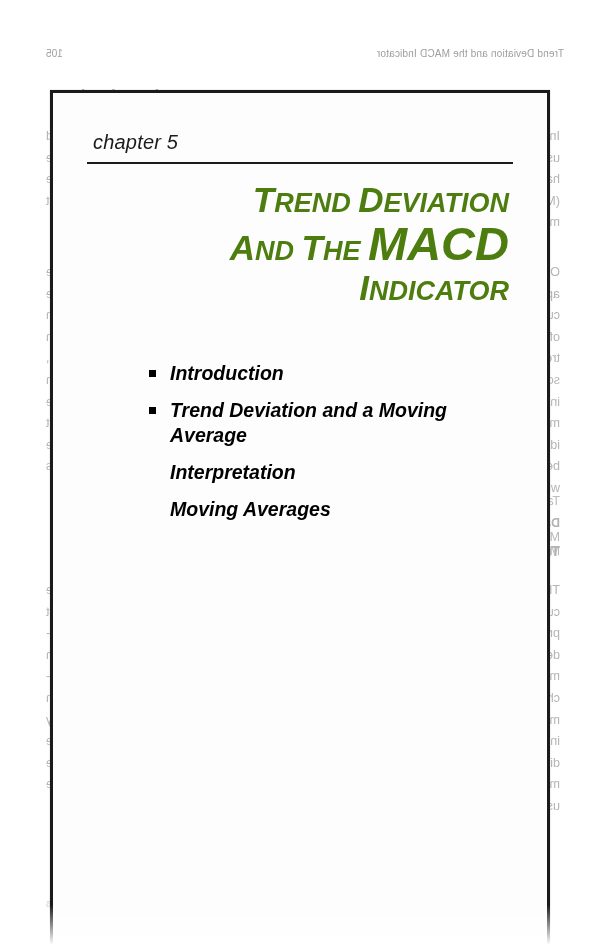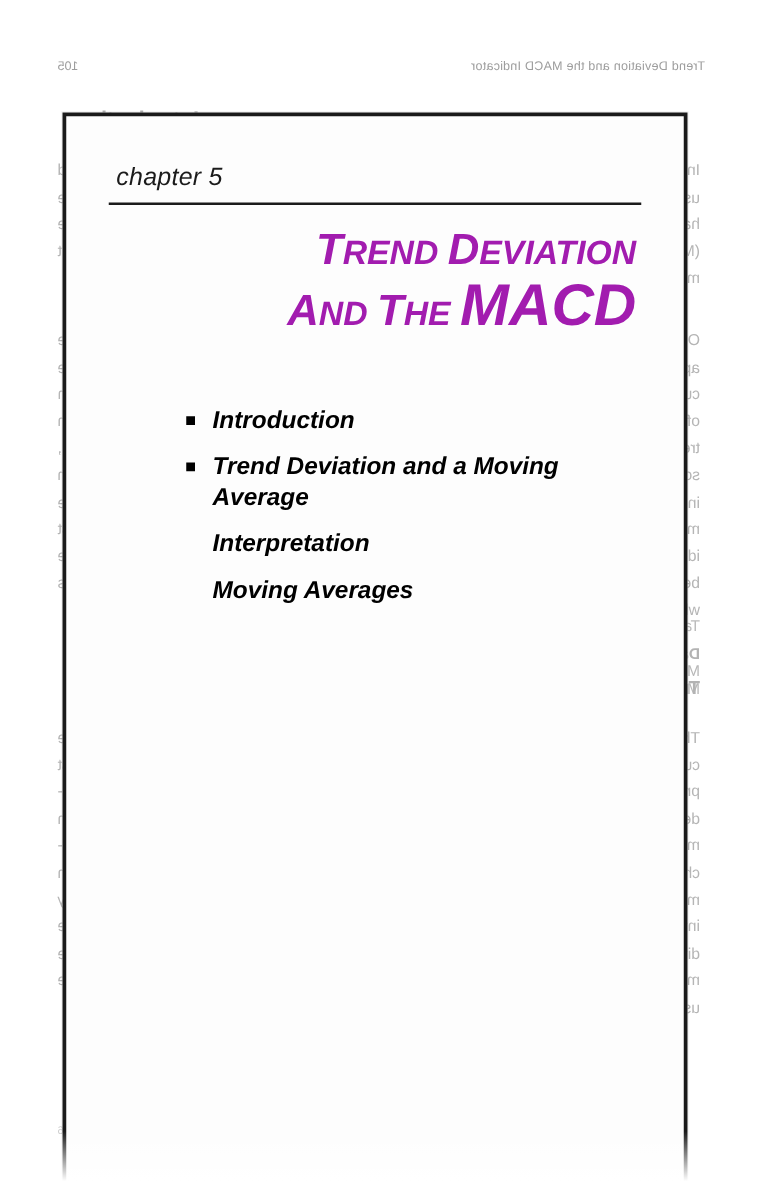--- a/index.html
+++ b/index.html
@@ -137,21 +137,21 @@
     margin: 0 0 8px 6px;
   }
   .rule {
     height: 2px;
     background: #1b1b1b;
     margin: 0 0 18px 0;
   }
 
   .chapter-title {
     text-align: right;
-    color: #a21caf;
+    color: #4d7c0f;
     font-weight: bold;
     line-height: 1.02;
     margin-right: 4px;
   }
   .chapter-title .ln {
     display: block;
     white-space: nowrap;
   }
   
   .cap  { font-size: 35px; }
@@ -252,20 +252,23 @@
     <div class="chapter-label">chapter 5</div>
     <div class="rule"></div>
 
     <div class="chapter-title">
       <span class="ln ln1">
         <span class="cap">T</span><span class="sc">REND</span><span class="sc">&nbsp;</span><span class="cap">D</span><span class="sc">EVIATION</span>
       </span>
       <span class="ln ln2">
         <span class="cap">A</span><span class="sc">ND</span><span class="sc">&nbsp;</span><span class="cap">T</span><span class="sc">HE</span><span class="sc">&nbsp;</span><span class="big-cap">MACD</span>
       </span>
+      <span class="ln ln3">
+        <span class="cap">I</span><span class="sc">NDICATOR</span>
+      </span>
     </div>
 
     <div class="toc">
 
       <div class="toc-item">
         <span class="toc-bullet"></span>
         <span class="toc-label">Introduction</span>
       </div>
 
       <div class="toc-item">

